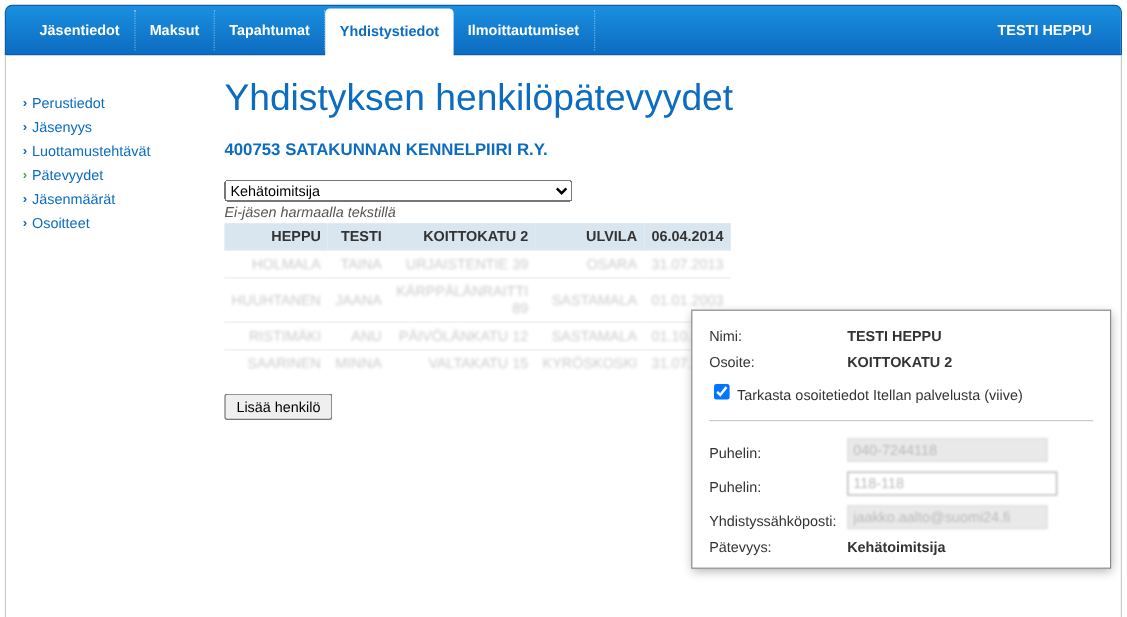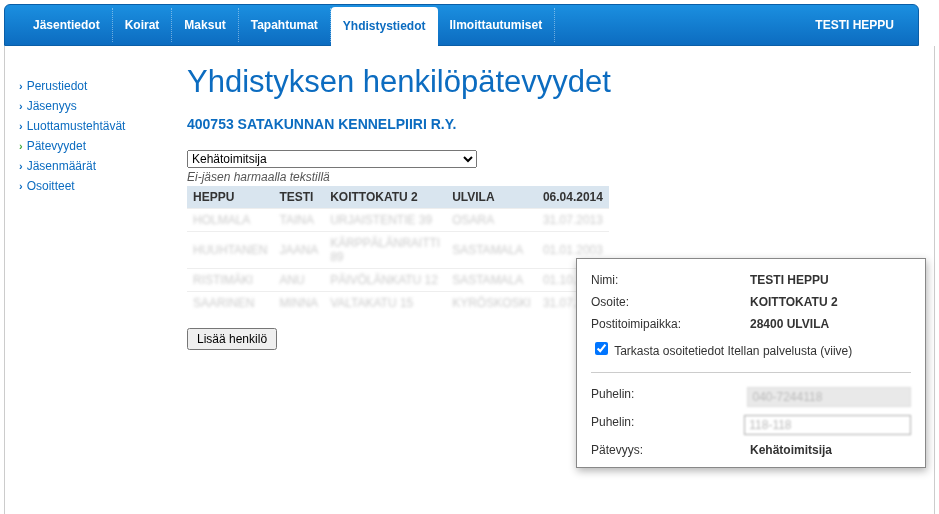--- a/index.html
+++ b/index.html
@@ -9,21 +9,21 @@
     background: #fff;
     color: #333;
   }
   .topbar {
     background: linear-gradient(#1b8fe0, #0c6cc0);
     border-radius: 6px 6px 0 0;
     height: 40px;
     display: flex;
     align-items: center;
     padding: 0 16px;
-    margin: 4px 20px 0 4px;
+    margin: 4px 4px 0 4px;
     border: 1px solid #0a5ea7;
   }
   .topbar .tab {
     color: #fff;
     font-weight: bold;
     padding: 10px 12px;
     cursor: pointer;
     border-right: 1px dotted rgba(255,255,255,0.4);
   }
   .topbar .tab:last-of-type { border-right: 1px dotted rgba(255,255,255,0.4); }
@@ -86,21 +86,21 @@
     font-style: italic;
     color: #555;
     margin: 2px 0 2px 0;
   }
   table.members {
     border-collapse: collapse;
     width: 400px;
   }
   table.members thead tr { background: #d9e5ef; }
   table.members th, table.members td {
-    text-align: left;
+    text-align: right;
     padding: 4px 6px;
     font-size: 12px;
   }
   table.members th { font-weight: bold; }
   table.members tbody tr.blur td { color: #ccc; filter: blur(1.5px); }
   table.members tbody tr { border-top: 1px solid #eee;}
   .addbtn {
     margin-top: 14px;
     padding: 2px 8px;
     font-size: 12px;
@@ -111,42 +111,40 @@
     right: 8px;
     width: 320px;
     background: #fff;
     border: 1px solid #888;
     box-shadow: 1px 3px 8px rgba(0,0,0,0.3);
     padding: 10px 14px 6px 14px;
     font-size: 12px;
   }
   .panel .row {
     display: flex;
-    align-items: flex-start;
+    align-items: flex-end;
     padding: 4px 0;
-    gap: 44px;
   }
   .panel .lbl { width: 115px; }
   .panel .val { font-weight: bold; flex:1;}
   .panel .chkrow { padding: 4px 0; }
   .panel hr { border: none; border-top: 1px solid #ccc; margin: 10px 0; }
   .panel input[type=text] {
     width: 165px;
     padding: 2px 4px;
     border: 1px solid #aaa;
     font-size: 12px;
   }
   .blurval { background: #e9e9e9; color:#bbb; filter: blur(1px); display:inline-block; padding:2px 4px; width:157px; border:1px solid #ddd;}
 </style>
 </head>
 <body>
 
 <div class="topbar">
   <span class="tab">Jäsentiedot</span>
-  <span class="tab">Koirat</span>
   <span class="tab">Maksut</span>
   <span class="tab">Tapahtumat</span>
   <span class="tab active">Yhdistystiedot</span>
   <span class="tab">Ilmoittautumiset</span>
   <span class="spacer"></span>
   <span class="user">TESTI HEPPU</span>
 </div>
 
 <div class="main">
   <div class="sidebar">
@@ -232,33 +230,33 @@
 
   <div class="panel">
     <div class="row">
         <span class="lbl">Nimi:</span>
         <span class="val">TESTI HEPPU</span>
       </div>
     <div class="row">
         <span class="lbl">Osoite:</span>
         <span class="val">KOITTOKATU 2</span>
       </div>
-    <div class="row">
-        <span class="lbl">Postitoimipaikka:</span>
-        <span class="val">28400  ULVILA</span>
-      </div>
     <div class="chkrow"><label><input type="checkbox" checked="" style=""> <span>Tarkasta osoitetiedot Itellan palvelusta (viive)</span></label></div>
     <hr>
     <div class="row">
         <span class="lbl">Puhelin:</span>
         <span class="blurval">040-7244118</span>
       </div>
     <div class="row">
         <span class="lbl">Puhelin:</span>
         <input type="text" style="filter: blur(1px); color: rgb(187, 187, 187);" value="118-118">
       </div>
     <div class="row">
+        <span class="lbl">Yhdistyssähköposti:</span>
+        <span class="blurval">jaakko.aalto@suomi24.fi</span>
+      </div>
+    <div class="row">
         <span class="lbl">Pätevyys:</span>
         <span class="val">Kehätoimitsija</span>
       </div>
 
   </div>
 </div>
 
 </body></html>

